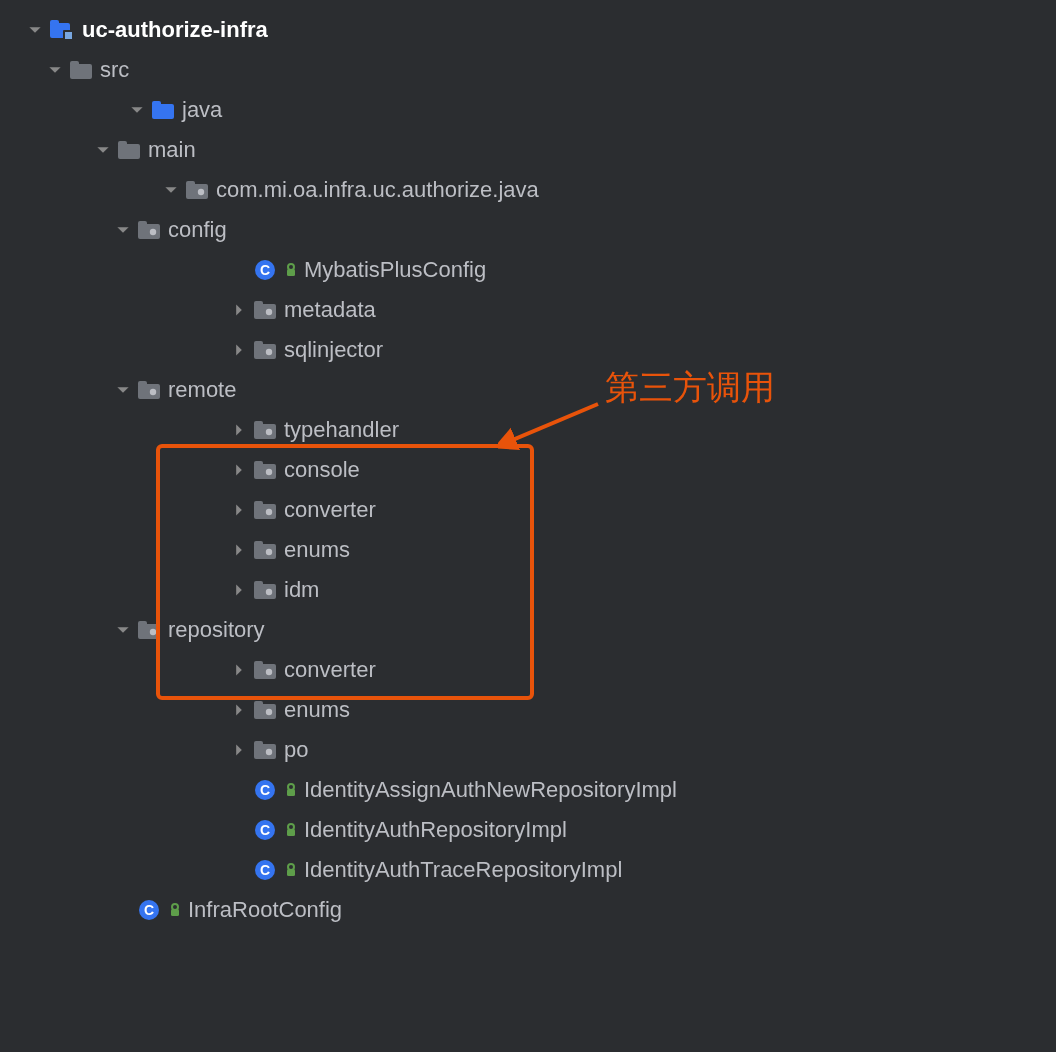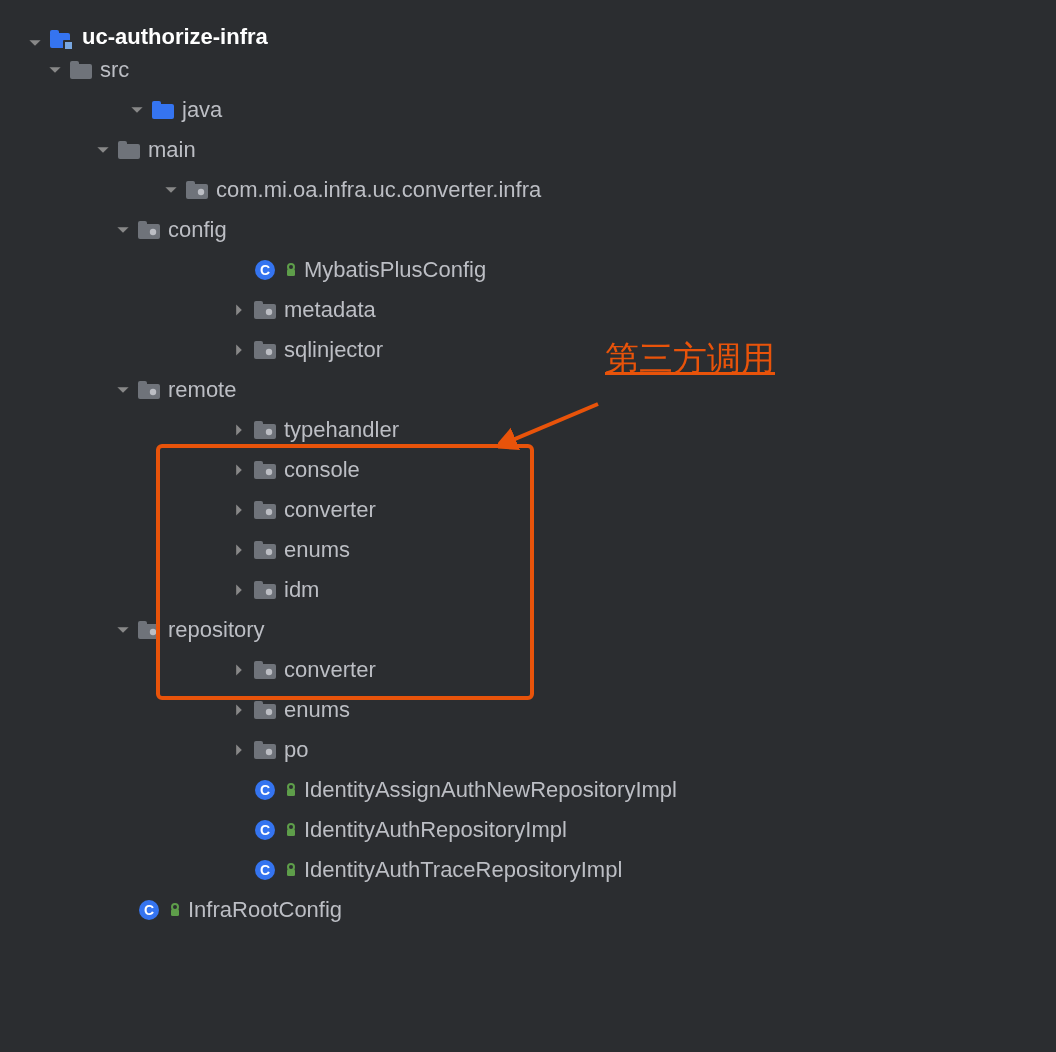--- a/index.html
+++ b/index.html
@@ -37,21 +37,21 @@
     }
     .icon svg { display: block; }
     .label {
       color: #bcbec4;
       font-weight: 500;
     }
     .label.bold {
       color: #ffffff;
       font-weight: 700;
     }
-    .indent-0 { padding-left: 28px; align-items: flex-end; }
+    .indent-0 { padding-left: 28px; }
     .indent-1 { padding-left: 48px; }
     .indent-2 { padding-left: 96px; }
     .indent-3 { padding-left: 130px; }
     .indent-4 { padding-left: 164px; }
     .indent-5 { padding-left: 116px; }
     .indent-6 { padding-left: 232px; }
     .highlight-box {
       position: absolute;
       left: 156px;
       top: 444px;
@@ -64,22 +64,21 @@
     .annotation {
       position: absolute;
       color: #e8530a;
       font-size: 34px;
       font-weight: 500;
       font-family: "PingFang SC", "Microsoft YaHei", sans-serif;
       pointer-events: none;
     }
     .annotation-text {
       left: 605px;
-      top: 336px;
-      text-decoration: underline;
+      top: 365px;
     }
     .annotation-arrow {
       position: absolute;
       left: 498px;
       top: 400px;
       pointer-events: none;
     }
     .class-modifier {
       margin-right: 6px;
       flex-shrink: 0;
@@ -153,21 +152,21 @@
           <path d="M1 3 L5 7 L9 3 Z" fill="#888"></path>
         </svg>
       </span>
       <span class="icon">
         <svg width="22" height="18" viewBox="0 0 22 18">
           <rect x="0" y="3" width="22" height="15" rx="2" fill="#6f737a"></rect>
           <rect x="0" y="0" width="9" height="6" rx="2" fill="#6f737a"></rect>
           <circle cx="15" cy="11" r="3.2" fill="#bcbec4"></circle>
         </svg>
       </span>
-      <span class="label">com.mi.oa.infra.uc.converter.infra</span>
+      <span class="label">com.mi.oa.infra.uc.authorize.java</span>
     </div>
     <div class="tree-row indent-5">
       <span class="arrow">
         <svg width="14" height="14" viewBox="0 0 10 10">
           <path d="M1 3 L5 7 L9 3 Z" fill="#888"></path>
         </svg>
       </span>
       <span class="icon">
         <svg width="22" height="18" viewBox="0 0 22 18">
           <rect x="0" y="3" width="22" height="15" rx="2" fill="#6f737a"></rect>

